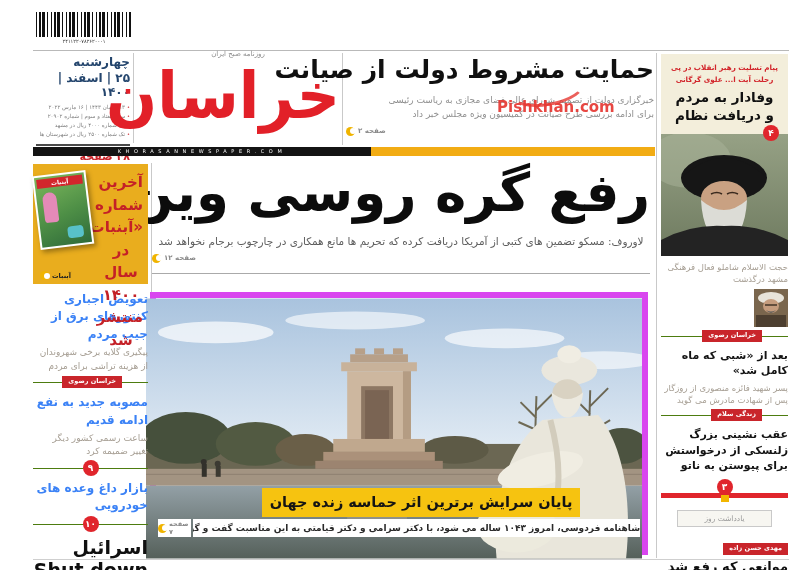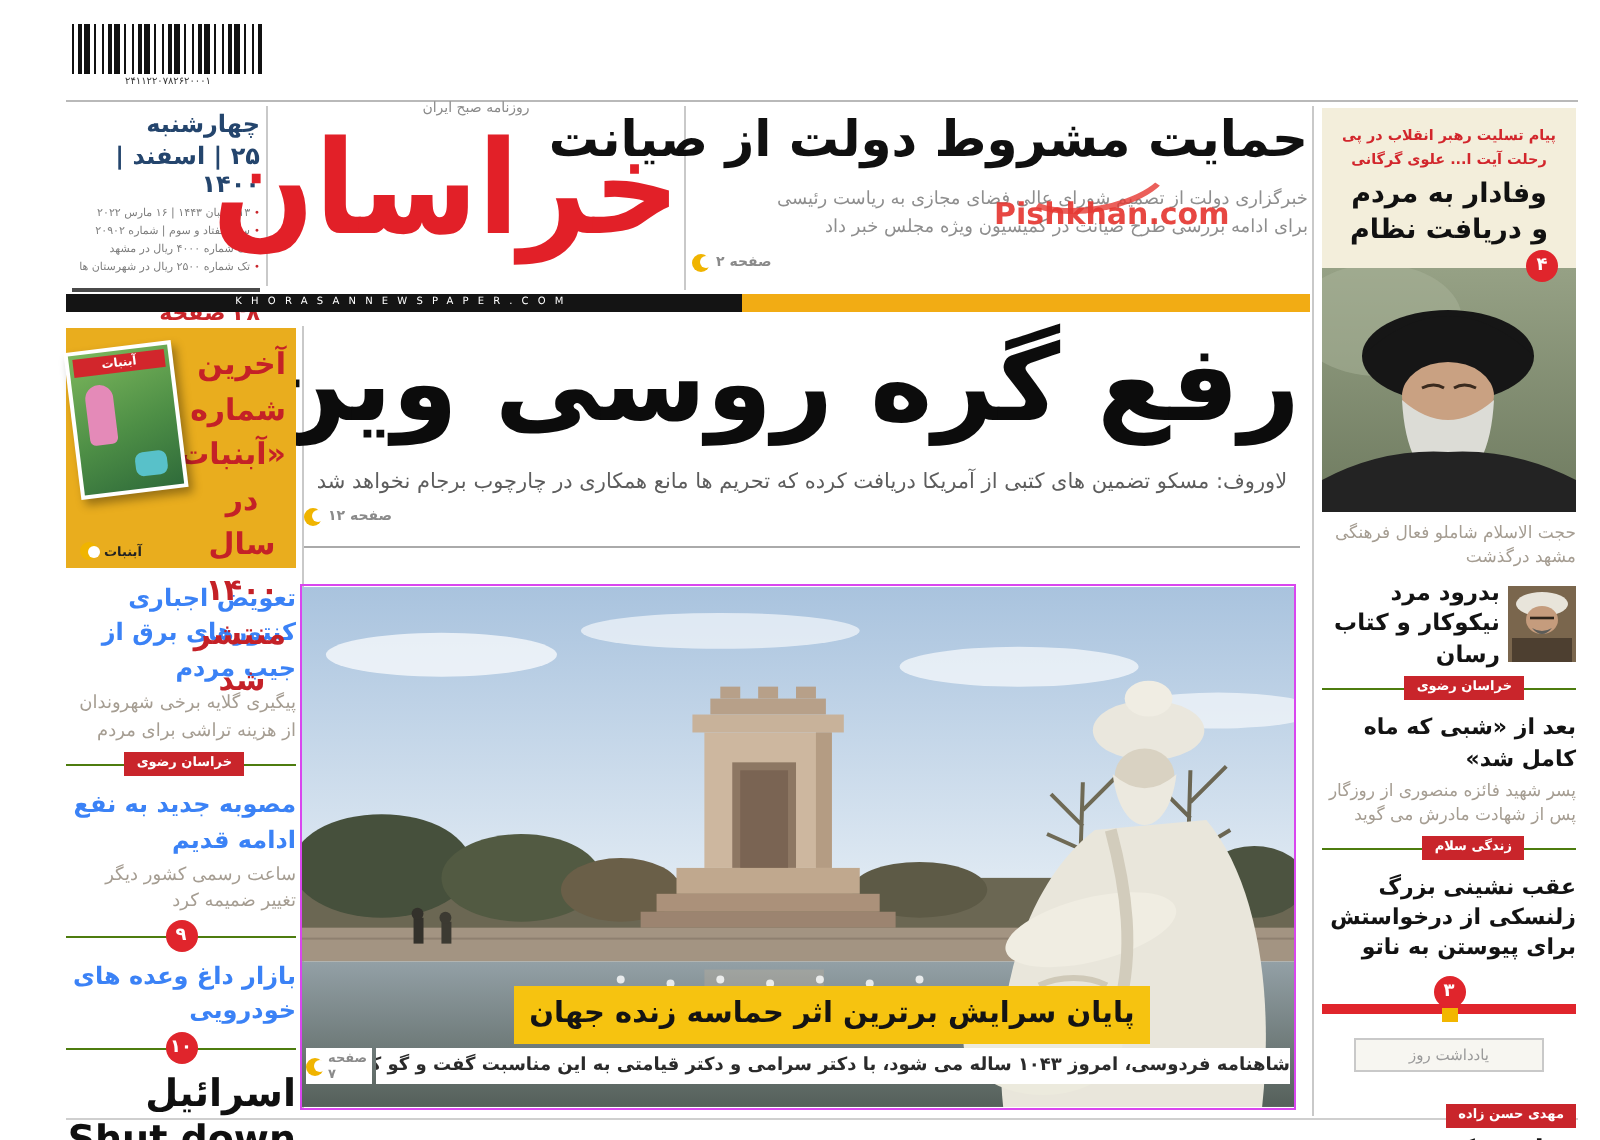--- a/index.html
+++ b/index.html
@@ -35,21 +35,21 @@
   .cres::after{content:"";position:absolute;left:3.5px;top:1.5px;width:6px;height:6px;border-radius:50%;background:#fff;}
   
   .site-bar{position:absolute;left:33px;top:147px;width:622px;height:9px;display:flex;direction:ltr;}
   .site-bar-black{width:338px;background:#141414;color:#fff;font-size:5px;letter-spacing:4.6px;line-height:9px;text-align:center;overflow:hidden;}
   .site-bar-yellow{flex:1;background:#f2ac14;}
   
   .lead{position:absolute;left:152px;top:155px;width:498px;text-align:center;}
   .lead-headline{font-size:53px;font-weight:bold;color:#0c0c0c;line-height:1.45;white-space:nowrap;}
   .lead-deck{font-size:10.5px;color:#5d5d5d;margin-top:2px;line-height:1.4;}
   
-  .photo{position:absolute;left:150px;top:292px;width:498px;height:263px;border:1px solid #d946ef;box-sizing:border-box;}
+  .photo{position:absolute;left:150px;top:292px;width:498px;height:263px;border:6px solid #d946ef;box-sizing:border-box;}
   .photo svg{display:block;}
   .cap-highlight{position:absolute;left:106px;bottom:32px;width:318px;background:#f6c310;color:#141414;font-weight:bold;font-size:14.5px;text-align:center;line-height:29px;height:29px;}
   .cap-strip{position:absolute;left:37px;right:2px;bottom:12px;background:#fff;color:#2a2a2a;font-weight:bold;font-size:9px;line-height:18px;height:18px;text-align:center;white-space:nowrap;overflow:hidden;}
   .cap-chip{position:absolute;left:2px;bottom:12px;width:33px;height:18px;background:#fff;display:flex;align-items:center;justify-content:center;gap:2px;font-size:6.5px;font-weight:bold;color:#8a8a8a;direction:ltr;}
   
   .left-col{position:absolute;left:33px;top:164px;width:115px;}
   .right-col{position:absolute;left:661px;top:54px;width:127px;}
   .story-title{font-size:12px;font-weight:bold;color:#3b82f6;line-height:1.45;text-align:right;}
   .story-sub{font-size:9px;color:#a59d92;line-height:1.5;margin-top:3px;text-align:right;}
   .sep{position:relative;height:1px;background:#4d7c0f;margin:9px 0 11px;}
@@ -306,21 +306,20 @@
       <div class="mini-photo">
         <svg viewBox="0 0 34 38" width="34" height="38">
           <rect width="34" height="38" fill="#7a664d"></rect>
           <ellipse cx="17" cy="9" rx="13" ry="6" fill="#e8e4da"></ellipse>
           <ellipse cx="17" cy="17" rx="8" ry="7" fill="#c59c7d"></ellipse>
           <path d="M11,16 L23,16" stroke="#2e241a" stroke-width="1.3"></path>
           <path d="M12,21 Q17,27 22,21 Q17,24 12,21 Z" fill="#5c5c58"></path>
           <rect x="2" y="26" width="30" height="12" fill="#4d3f30"></rect>
         </svg>
       </div>
-      <div class="bedrood-title">بدرود مرد نیکوکار و کتاب رسان</div>
     </div>
     <div class="sep">
       <span class="tag">خراسان رضوی</span>
     </div>
     <div>
       <div class="rc-title">بعد از «شبی که ماه کامل شد»</div>
       <div class="rc-sub">پسر شهید فائزه منصوری از روزگار پس از شهادت مادرش می گوید</div>
     </div>
     <div class="sep">
       <span class="tag">زندگی سلام</span>

